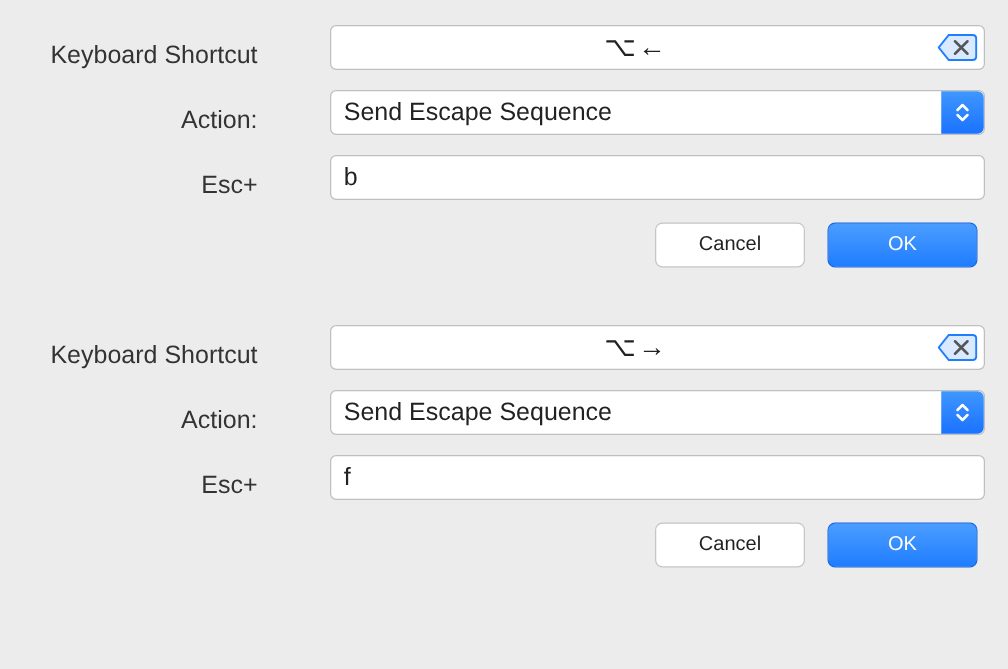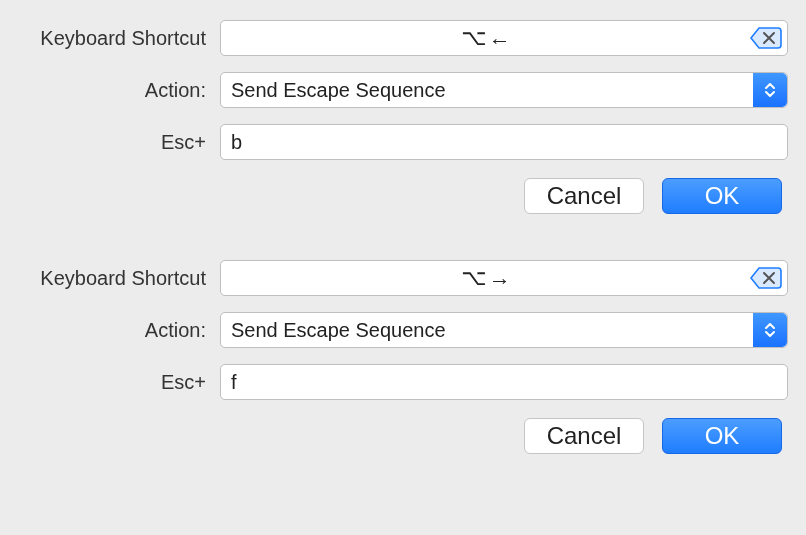--- a/index.html
+++ b/index.html
@@ -9,22 +9,23 @@
     background: #ececec;
     font-family: -apple-system, "Helvetica Neue", Arial, sans-serif;
     font-size: 20px;
     color: #2e2e2e;
   }
   .panel {
     padding: 10px 18px 0 10px;
   }
   .row {
     display: flex;
-    align-items: center;
+    align-items: flex-end;
     margin: 10px 0 16px 0;
+    gap: 44px;
   }
   .label {
     width: 210px;
     text-align: right;
     padding-right: 14px;
     color: #333;
   }
   .field-wrap { flex: 1; position: relative; }
   .text-field, .select-field {
     width: 100%;
@@ -75,21 +76,21 @@
     display:flex;
     justify-content: flex-end;
     gap: 18px;
     margin: 18px 0 26px 0;
     padding-right: 6px;
   }
   .btn {
     min-width: 120px;
     height: 36px;
     border-radius: 6px;
-    font-size: 24px;
+    font-size: 16px;
     display:flex; align-items:center; justify-content:center;
     cursor: default;
   }
   .btn-default {
     background: #fff;
     border: 1px solid #c5c5c5;
     color: #222;
   }
   .btn-primary {
     background: linear-gradient(#4b9dff,#1f7dff);

